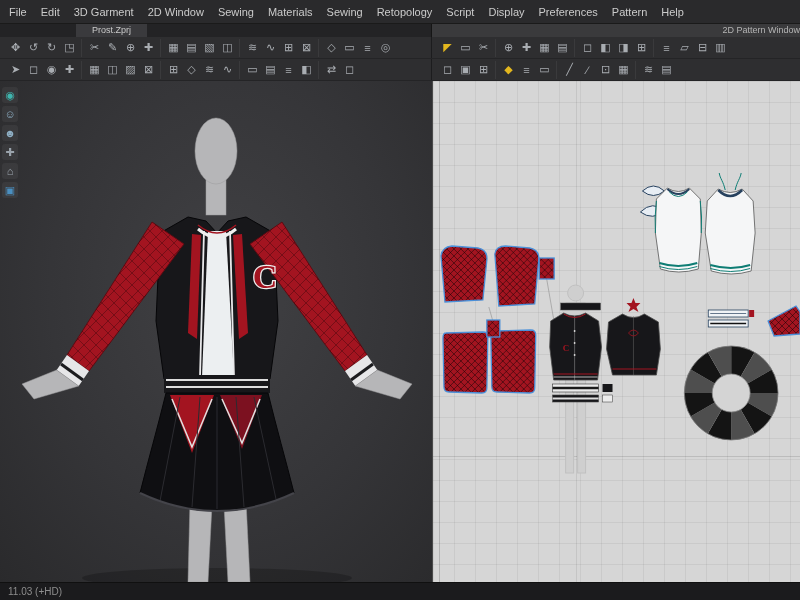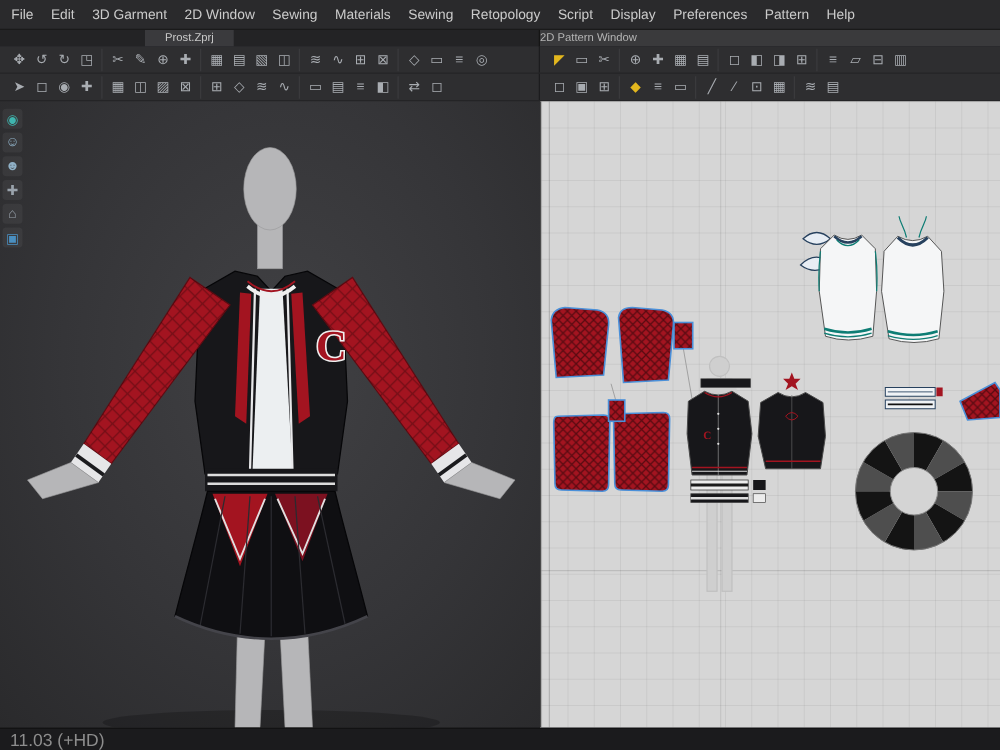--- a/index.html
+++ b/index.html
@@ -8,24 +8,24 @@
   .app{width:800px;height:600px;display:flex;flex-direction:column}
 
   
   .menubar{height:24px;background:#2a2a2c;display:flex;align-items:center;
     padding:0 2px;border-bottom:1px solid #1a1a1a;flex:0 0 auto}
   .menu-item{font-size:11px;color:#cbcbcb;padding:4px 7px;cursor:default;white-space:nowrap}
 
   
   .titlerow{height:13px;display:flex;flex:0 0 auto;background:#232325}
   .doc-area{width:432px;position:relative;border-right:1px solid #151515;display:flex}
-  .doc-tab{margin-left:116px;background:#3a3a3d;color:#c9c9c9;font-size:9px;
+  .doc-tab{margin-left:76px;background:#3a3a3d;color:#c9c9c9;font-size:9px;
     line-height:13px;padding:0 16px;cursor:default}
   .pattern-title{flex:1;background:#3a3a3c;color:#b4b4b4;font-size:9px;
-    line-height:13px;text-align:left}
+    line-height:13px;text-align:right}
 
   
   .toolbar{height:22px;background:#2e2e30;border-bottom:1px solid #242426;
     display:flex;flex:0 0 auto}
   .tb-side{display:flex;align-items:center;padding:0 4px;gap:1px}
   .tb-side.left{width:432px;border-right:1px solid #1c1c1e}
   .tb-side.right{flex:1}
   .tb-group{display:flex;align-items:center;gap:1px;padding:0 3px;
     border-right:1px solid #3a3a3c;height:18px}
   .tb-group:last-child{border-right:none}
@@ -47,21 +47,21 @@
     background-image:
       linear-gradient(rgba(0,0,0,0.055) 1px, transparent 1px),
       linear-gradient(90deg, rgba(0,0,0,0.055) 1px, transparent 1px);
     background-size:21px 21px}
   .axis-v{position:absolute;top:0;bottom:0;width:1px;background:rgba(0,0,0,0.16)}
   .axis-h{position:absolute;left:0;right:0;height:1px;background:rgba(0,0,0,0.12)}
 
   
   .statusbar{height:18px;background:#1b1b1d;border-top:1px solid #101010;
     display:flex;align-items:center;padding:0 8px;flex:0 0 auto}
-  .status-text{font-size:14px;color:#8d8d8d}
+  .status-text{font-size:10px;color:#8d8d8d}
 
   
   .f-skin{fill:#b6b6b8;stroke:#9a9a9c;stroke-width:.5}
   .f-jacket{fill:var(--garment-black)}
   .f-red{fill:var(--garment-red)}
 </style>
 </head>
 <body>
 
 <div class="app">

